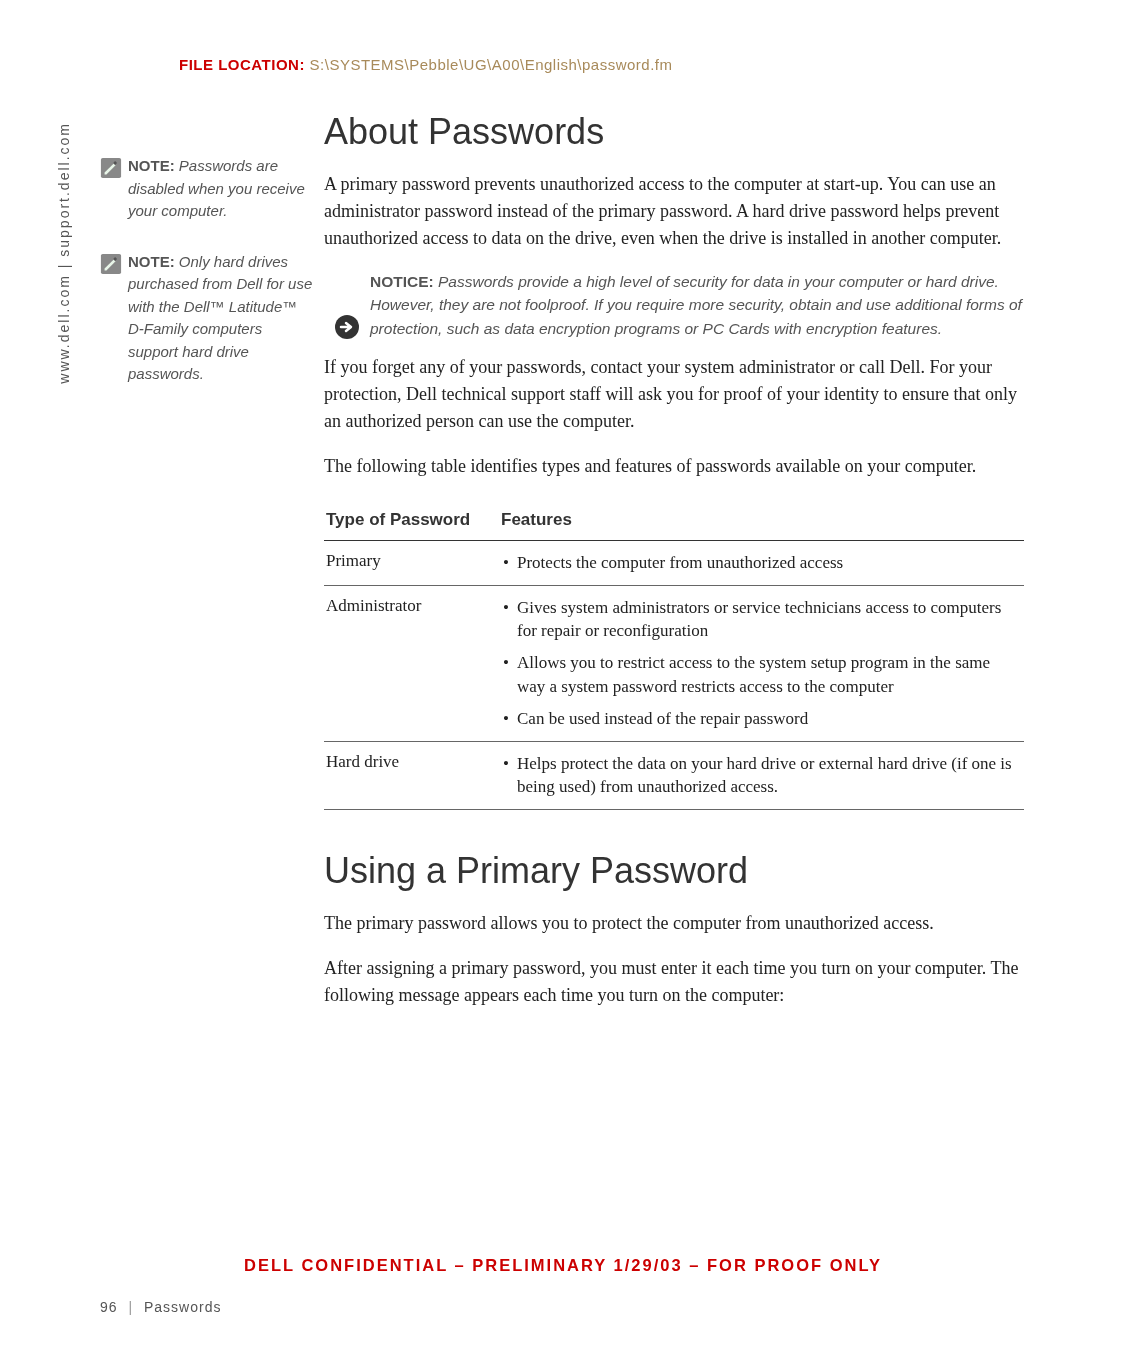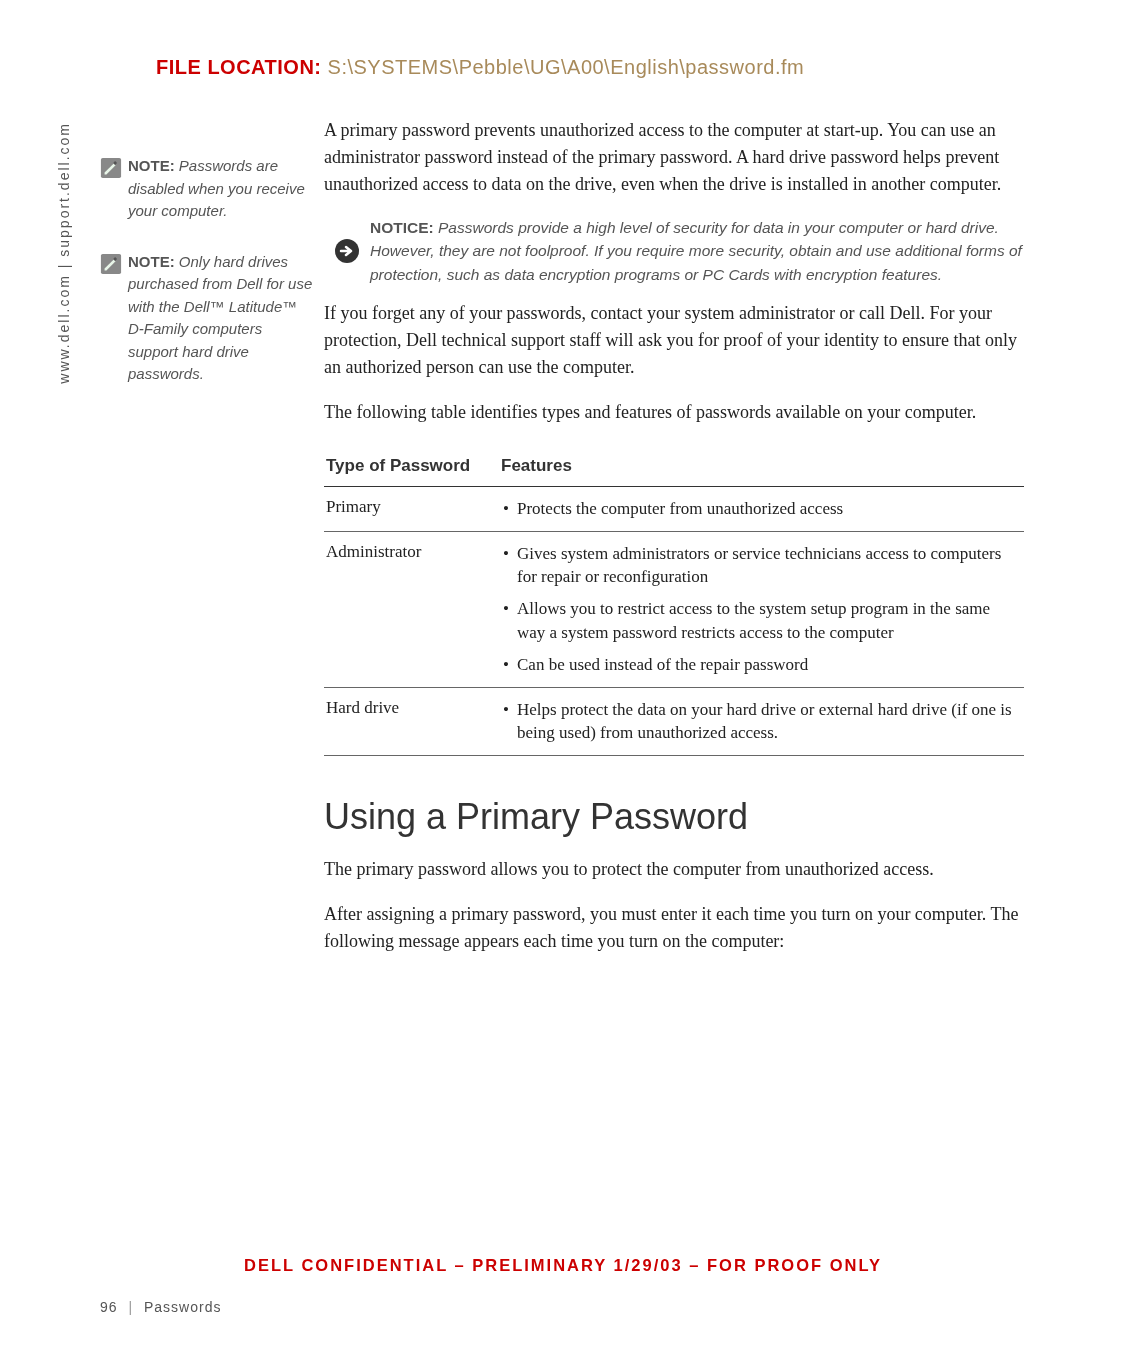--- a/index.html
+++ b/index.html
@@ -7,22 +7,22 @@
       width: 1126px;
       height: 1351px;
       background: #fff;
       font-family: Georgia, 'Times New Roman', serif;
       color: #333;
       position: relative;
       padding: 56px 64px 40px 64px;
     }
     .header-location {
       font-family: Verdana, Arial, sans-serif;
-      font-size: 20px;
-      margin-left: 92px;
+      font-size: 15px;
+      margin-left: 115px;
       margin-bottom: 38px;
       letter-spacing: 0.5px;
     }
     .header-location .label { color: #c00; font-weight: bold; }
     .header-location .path { color: #a88a5a; }
     .vertical-text {
       position: absolute;
       left: 56px;
       top: 122px;
       writing-mode: vertical-rl;
@@ -70,21 +70,21 @@
       margin-bottom: 18px;
     }
     .body-p {
       font-size: 18px;
       line-height: 1.5;
       color: #222;
       margin-bottom: 18px;
     }
     .notice-block {
       display: flex;
-      align-items: center;
+      align-items: flex-end;
       margin-bottom: 14px;
       margin-left: 10px;
     }
     .notice-icon {
       width: 26px;
       height: 26px;
       flex-shrink: 0;
       margin-right: 10px;
       margin-top: 0;
     }
@@ -189,20 +189,21 @@
         </svg>
     </span>
     <div class="note-text">
       <span class="label">NOTE:</span>
       <span>Only hard drives purchased from Dell for use with the Dell™ Latitude™ D-Family computers support hard drive passwords.</span>
     </div>
   </div>
 </div>
 
 <div class="main">
+  <h1>About Passwords</h1>
   <p class="body-p">A primary password prevents unauthorized access to the computer at start-up. You can use an administrator password instead of the primary password. A hard drive password helps prevent unauthorized access to data on the drive, even when the drive is installed in another computer.</p>
 
   <div class="notice-block">
     <span class="notice-icon">
       <svg viewBox="0 0 26 26">
           <circle cx="13" cy="13" r="12" fill="#333"></circle>
           <path d="M7 13 L15 13 M12 9 L17 13 L12 17" stroke="#fff" stroke-width="2.5" fill="none" stroke-linecap="round" stroke-linejoin="round"></path>
         </svg>
     </span>
     <div class="notice-text">

